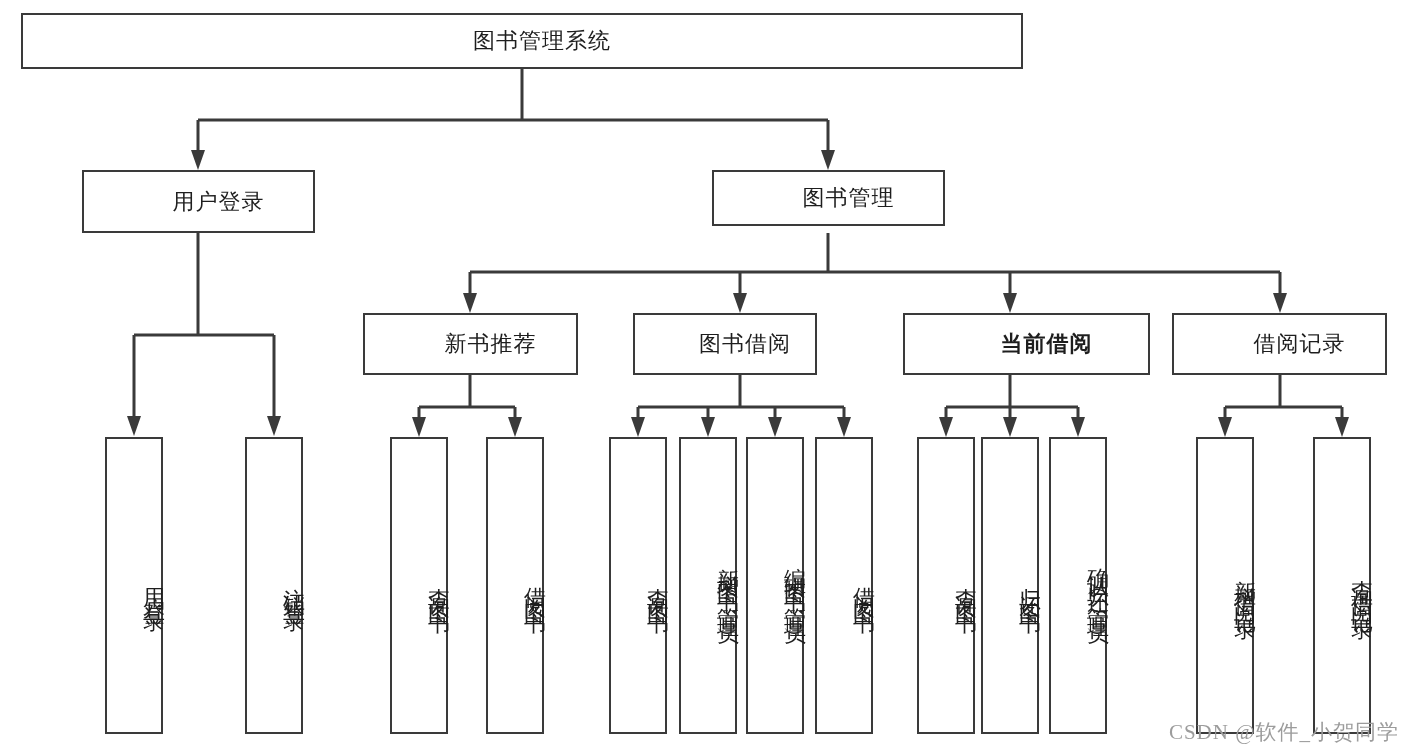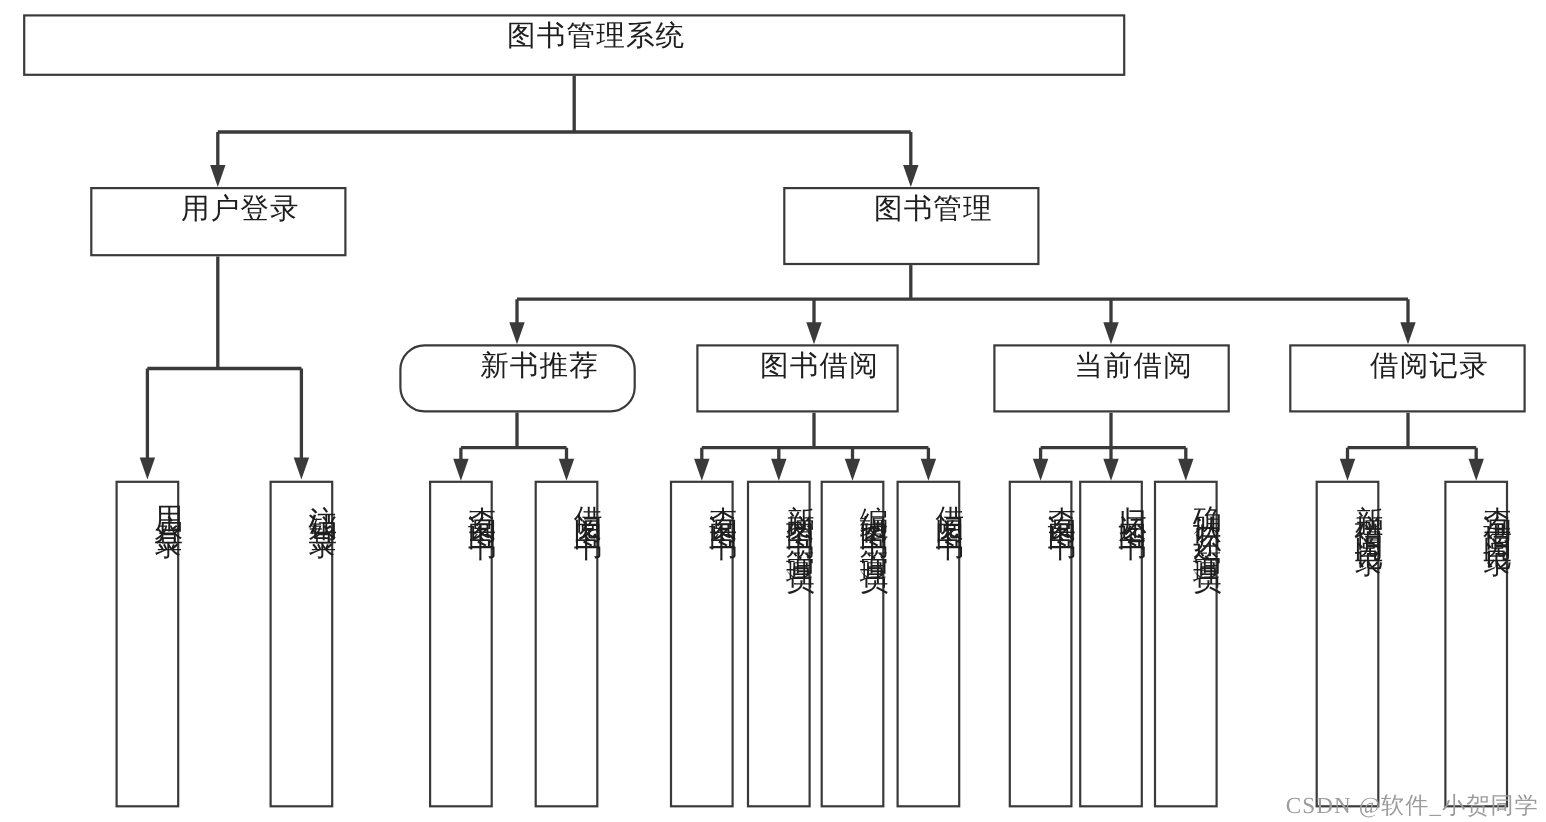--- a/index.html
+++ b/index.html
@@ -11,23 +11,23 @@
     font-family:"Liberation Sans","DejaVu Sans",sans-serif;
     overflow:hidden;
   }
   svg.wires { position:absolute; left:0; top:0; width:1405px; height:747px; }
   svg.wires path { stroke:var(--line,#3a3a3a); stroke-width:3; fill:none; }
   svg.wires polygon { fill:var(--line,#3a3a3a); stroke:none; }
   .node {
     position:absolute;
     background:#ffffff;
     border:2px solid var(--line,#3a3a3a);
-    display:flex; align-items:flex-start; justify-content:center;
+    display:flex; align-items:center; justify-content:center;
     color:var(--text,#1e1e1e);
-    font-size:26px;
+    font-size:22px;
     letter-spacing:1px;
     text-align:center;
     padding-left:40px;
   }
   .node .vtext {
     writing-mode:vertical-rl;
     text-orientation:mixed;
     letter-spacing:8px;
     line-height:1;
     white-space:nowrap;
@@ -84,31 +84,31 @@
     <polygon points="1335,417 1349,417 1342,437"></polygon>
   </svg>
 
   <div class="node" style="left:21px; top:13px; width:1002px; height:56px;">
     <span>图书管理系统</span>
   </div>
 
   <div class="node" style="left:82px; top:170px; width:233px; height:63px;">
     <span>用户登录</span>
   </div>
-  <div class="node" style="left:712px; top:170px; width:233px; height:71px;">
+  <div class="node" style="left:712px; top:170px; width:233px; height:56px;">
     <span>图书管理</span>
   </div>
 
-  <div class="node" style="left:363px; top:313px; width:215px; height:62px;border-radius:23px;">
+  <div class="node" style="left:363px; top:313px; width:215px; height:62px;">
     <span>新书推荐</span>
   </div>
   <div class="node" style="left:633px; top:313px; width:184px; height:62px;">
     <span>图书借阅</span>
   </div>
-  <div class="node" style="left:903px; top:313px; width:215px; height:62px;">
+  <div class="node" style="left:903px; top:313px; width:247px; height:62px;font-weight:bold;">
     <span>当前借阅</span>
   </div>
   <div class="node" style="left:1172px; top:313px; width:215px; height:62px;">
     <span>借阅记录</span>
   </div>
 
   <div class="node" style="left:105px; top:437px; width:58px; height:297px;">
     <span class="vtext">用户登录</span>
   </div>
   <div class="node" style="left:245px; top:437px; width:58px; height:297px;">

